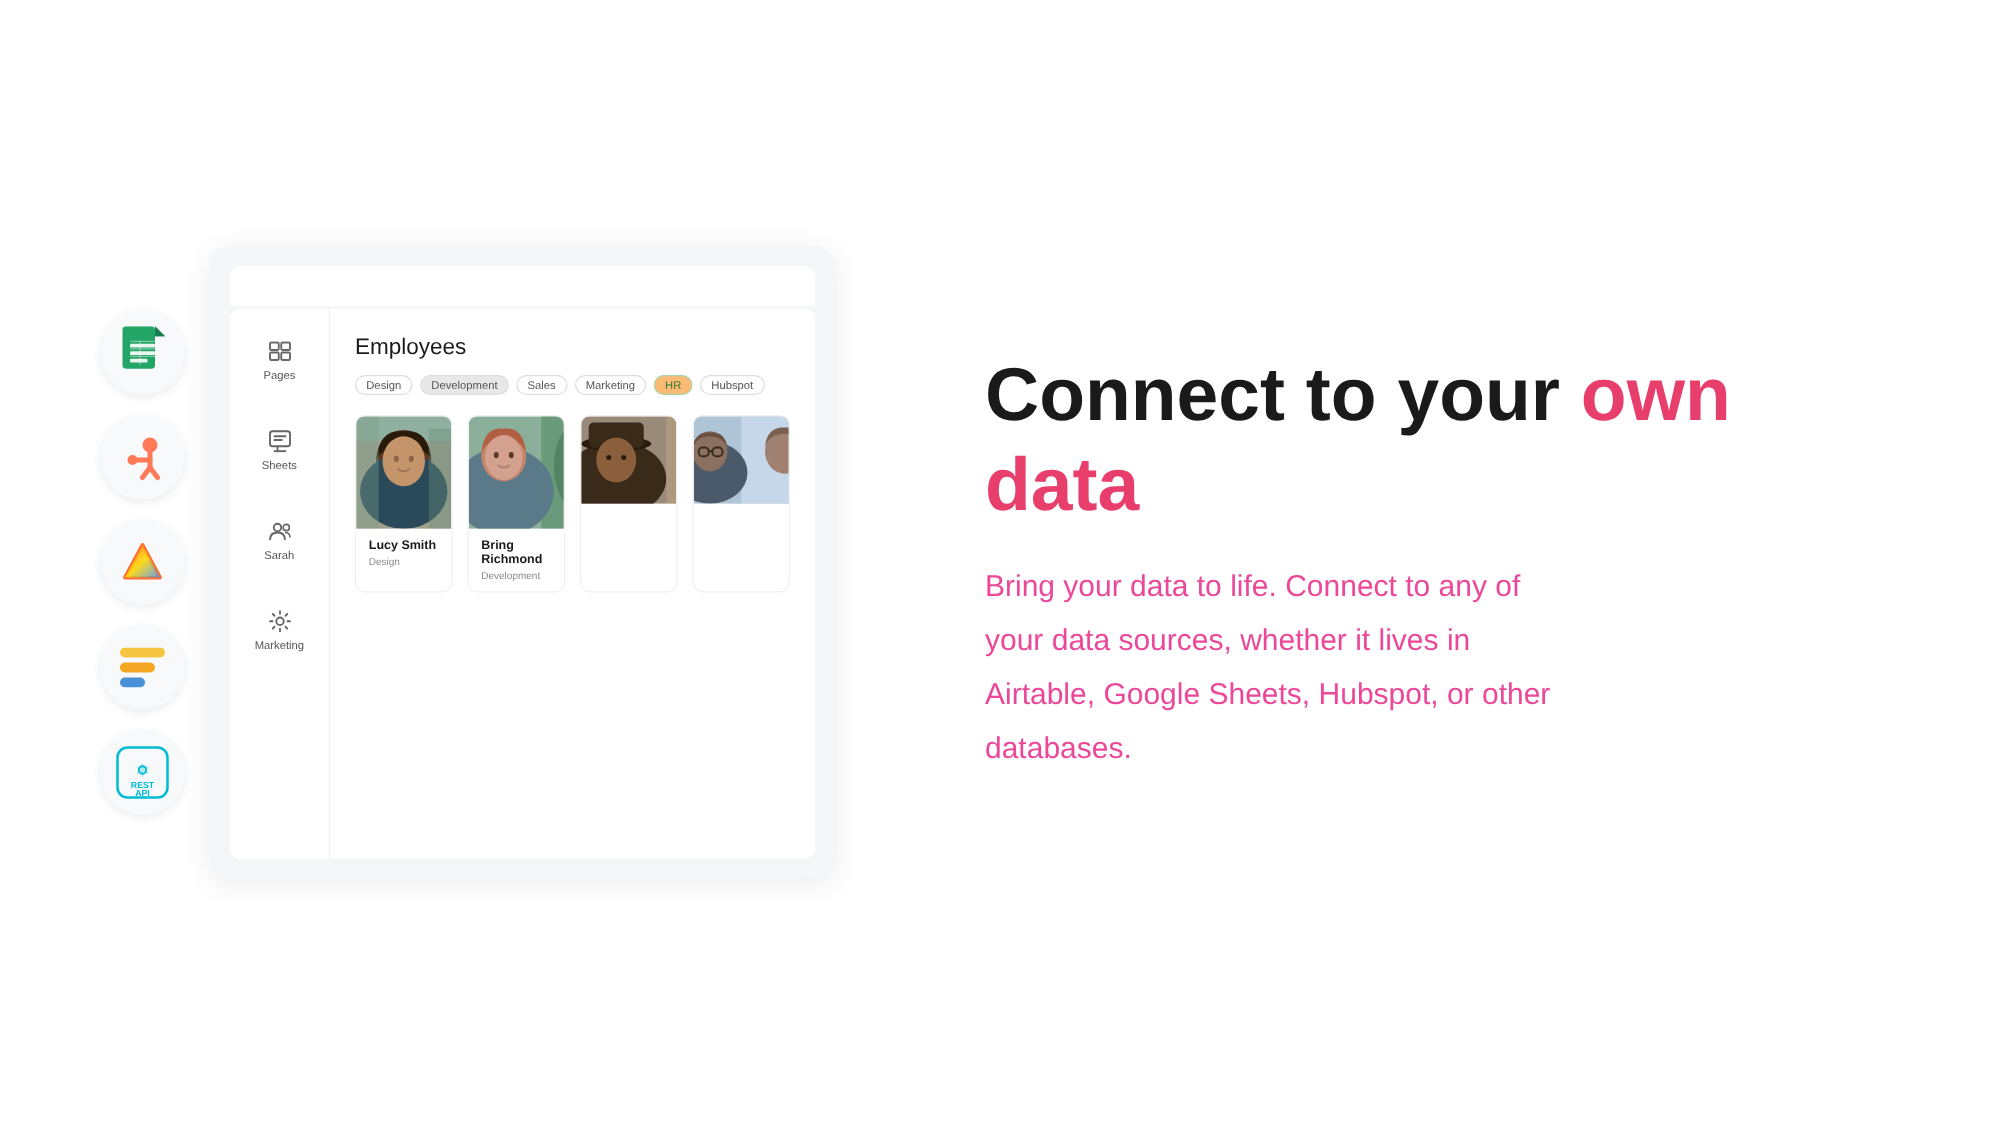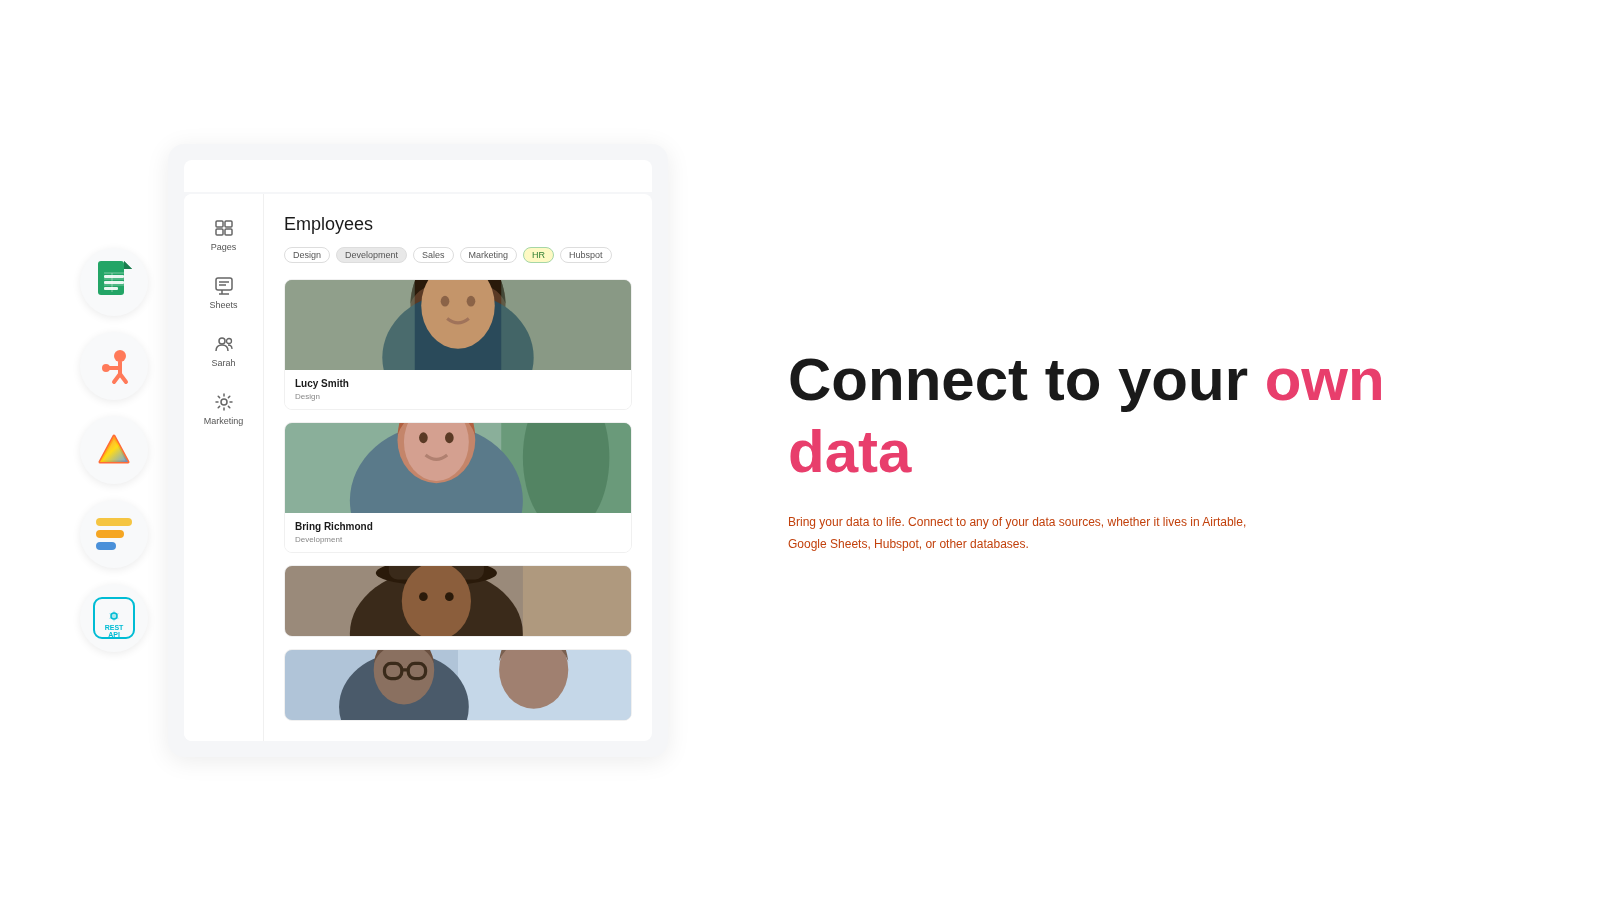--- a/index.html
+++ b/index.html
@@ -76,21 +76,21 @@
 
     
     .mockup-sidebar {
       width: 80px;
       background: white;
       border-right: 1px solid #f0f0f0;
       display: flex;
       flex-direction: column;
       align-items: center;
       padding: 16px 0;
-      gap: 8px;
+      gap: 22px;
     }
 
     .sidebar-item {
       display: flex;
       flex-direction: column;
       align-items: center;
       gap: 4px;
       padding: 8px 0;
       cursor: pointer;
       width: 100%;
@@ -138,28 +138,28 @@
       font-size: 9px;
       border: 1px solid #ddd;
       color: #555;
     }
 
     .tag.active {
       background: #e8e8e8;
     }
 
     .tag.highlight {
-      background: #fef9c3;
+      background: #fdba74;
       border-color: #a5d6a7;
       color: #2e7d32;
     }
 
     .cards-grid {
       display: grid;
-      grid-template-columns: 1fr;
+      grid-template-columns: 1fr 1fr 1fr 1fr;
       gap: 12px;
     }
 
     .employee-card {
       border-radius: 8px;
       overflow: hidden;
       border: 1px solid #f0f0f0;
     }
 
     .card-image {
@@ -198,22 +198,22 @@
       color: #1a1a1a;
       line-height: 1.2;
       margin-bottom: 24px;
     }
 
     .headline-highlight {
       color: #e83e6c;
     }
 
     .description {
-      font-size: 12px;
-      color: #c2410c;
+      font-size: 24px;
+      color: #ec4899;
       line-height: 1.8;
       max-width: 480px;
     }
 
     
     svg {
       display: block;
     }
   </style>
 </head>

